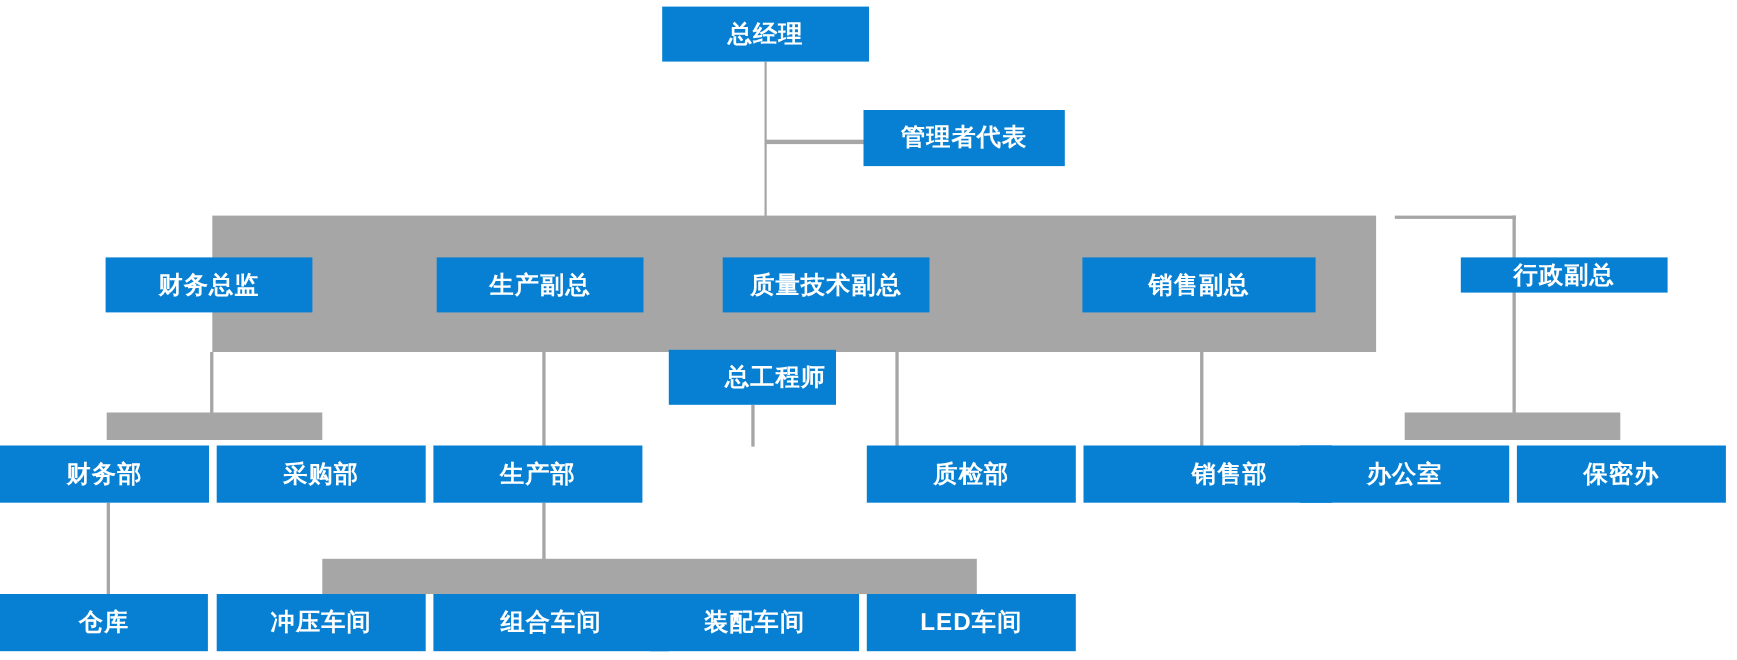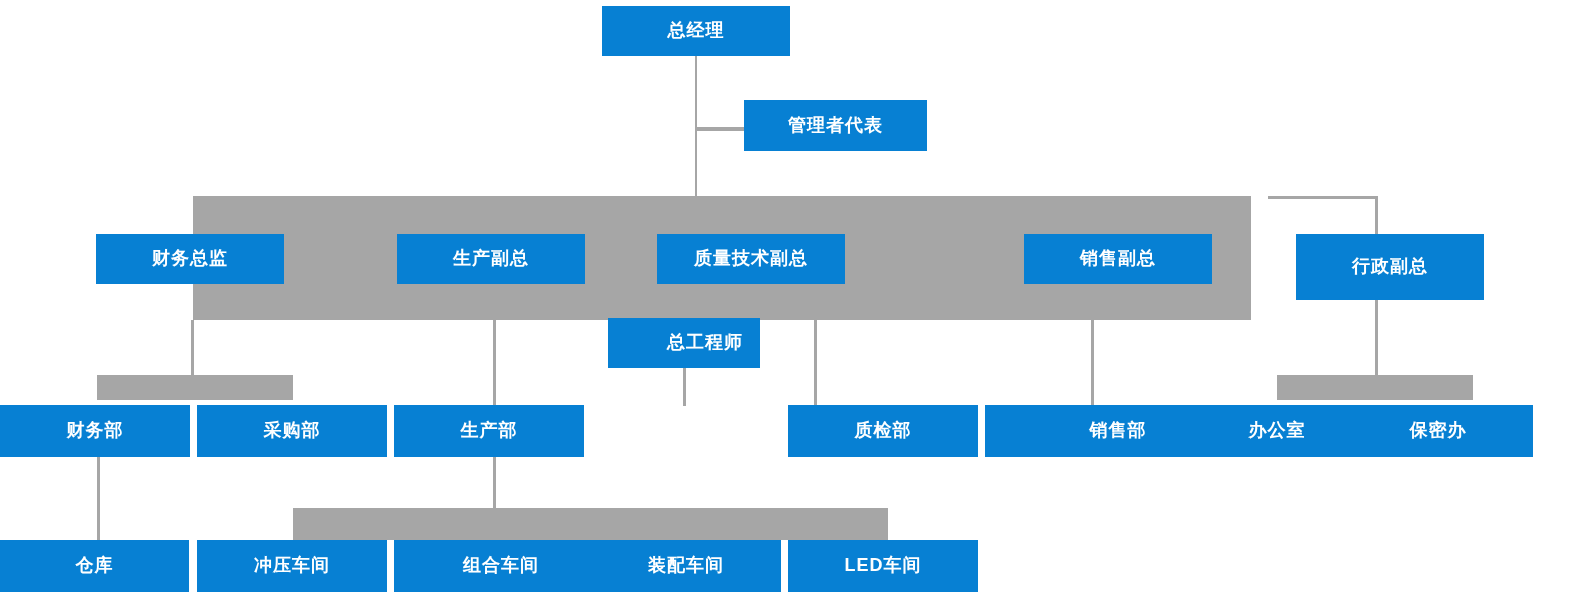--- a/index.html
+++ b/index.html
@@ -18,21 +18,21 @@
     overflow: hidden;
   }
   .node {
     position: absolute;
     background: #0780d3;
     color: #ffffff;
     display: flex;
     align-items: center;
     justify-content: center;
     font-weight: bold;
-    font-size: 18px;
+    font-size: 22px;
     letter-spacing: 1px;
     box-sizing: border-box;
     z-index: 3;
     text-align: center;
     line-height: 1.1;
   }
   .bar {
     position: absolute;
     background: #a6a6a6;
     z-index: 1;
@@ -61,46 +61,46 @@
 <div id="chart">
 
   <div class="node" style="left:602px; top:6px; width:188px; height:50px;">
     <span>总经理</span>
   </div>
 
   <div class="vline" style="left:695px; top:56px; width:2px; height:142px;"></div>
 
   <div class="hline" style="left:696px; top:127px; width:90px; height:4px;"></div>
 
-  <div class="node" style="left:744px; top:100px; width:183px; height:51px;">
+  <div class="node" style="left:785px; top:100px; width:183px; height:51px;">
     <span>管理者代表</span>
   </div>
 
   <div class="band" style="left:193px; top:196px; width:1058px; height:124px;"></div>
 
   <div class="hline" style="left:1268px; top:196px; width:110px; height:3px;"></div>
   <div class="vline" style="left:1375px; top:196px; width:3px; height:182px;"></div>
 
   <div class="node" style="left:96px; top:234px; width:188px; height:50px;">
     <span>财务总监</span>
   </div>
 
   <div class="node" style="left:397px; top:234px; width:188px; height:50px;">
     <span>生产副总</span>
   </div>
 
   <div class="node" style="left:657px; top:234px; width:188px; height:50px;">
     <span>质量技术副总</span>
   </div>
 
-  <div class="node" style="left:984px; top:234px; width:188px; height:50px;margin-left:40px;">
+  <div class="node" style="left:984px; top:234px; width:212px; height:50px;">
     <span>销售副总</span>
   </div>
 
-  <div class="node" style="left:1296px; top:234px; width:188px; height:66px;">
+  <div class="node" style="left:1328px; top:234px; width:188px; height:32px;">
     <span>行政副总</span>
   </div>
 
   <div class="node" style="left:608px; top:318px; width:152px; height:50px;padding-left:42px;">
     <span>总工程师</span>
   </div>
   <div class="vline" style="left:683px; top:368px; width:3px; height:38px;"></div>
 
   <div class="vline" style="left:191px; top:320px; width:3px; height:56px;"></div>
   <div class="bar" style="left:97px; top:375px; width:196px; height:25px;"></div>
@@ -131,21 +131,21 @@
   </div>
 
   <div class="node" style="left:985px; top:405px; width:226px; height:52px;padding-left:40px;">
     <span>销售部</span>
   </div>
 
   <div class="node" style="left:1182px; top:405px; width:190px; height:52px;">
     <span>办公室</span>
   </div>
 
-  <div class="node" style="left:1343px; top:405px; width:190px; height:52px;">
+  <div class="node" style="left:1379px; top:405px; width:190px; height:52px;">
     <span>保密办</span>
   </div>
 
   <div class="vline" style="left:97px; top:457px; width:3px; height:84px;"></div>
 
   <div class="vline" style="left:493px; top:457px; width:3px; height:54px;"></div>
   <div class="bar" style="left:293px; top:508px; width:595px; height:32px;"></div>
 
   <div class="node" style="left:0px; top:540px; width:189px; height:52px;">
     <span>仓库</span>

